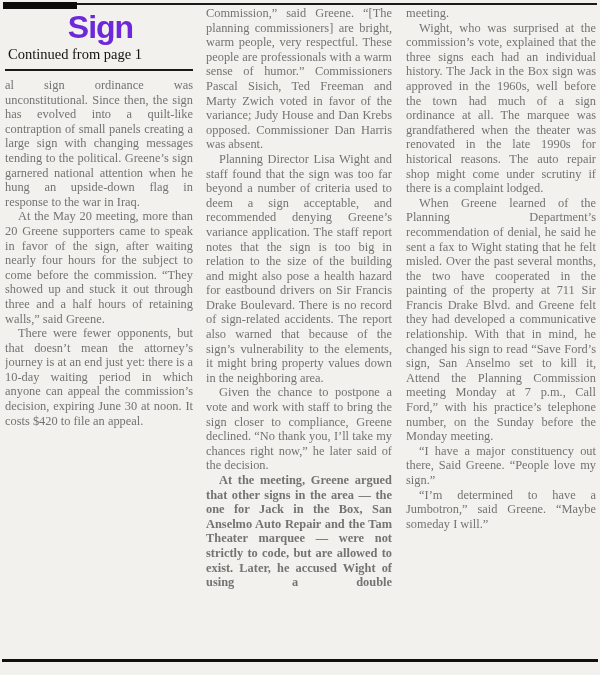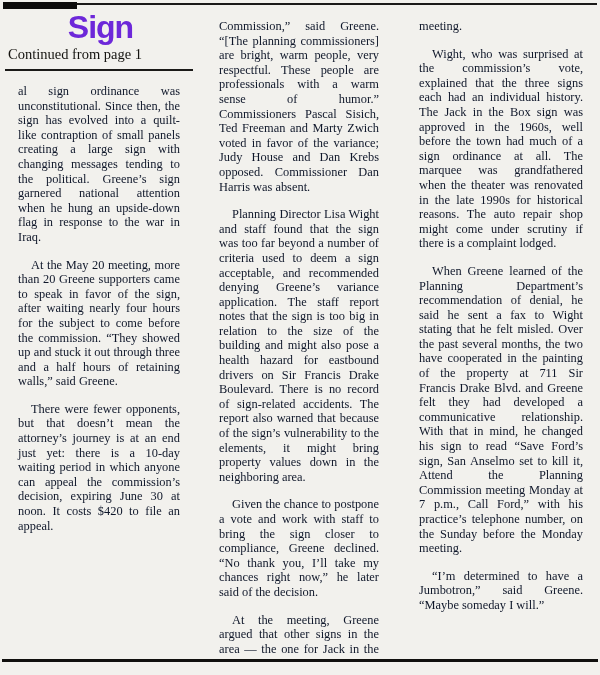--- a/index.html
+++ b/index.html
@@ -50,28 +50,28 @@
     font-family:"Liberation Serif", serif;
     font-weight:normal;
     font-size:14.5px;
     color:#14130f;
     margin:3px 0 6px 3px;
   }
   .header-rule{
     width:188px;height:2px;background:#1b1a18;margin:0 0 7px 0;
   }
   .para{
-    margin:13px;
+    margin:0;
     font-size:12.4px;
     line-height:14.6px;
     text-align:justify;
-    color:#0f172a;
+    color:#737373;
   }
   .para.indent{text-indent:13px;}
-  .para.runs-on{text-align-last:justify;}
+  .para.runs-on{text-align-last:justify;font-weight:bold;}
 </style>
 </head>
 <body>
 
 <div class="page">
 
   <div class="top-rule-thin"></div>
   <div class="top-rule-thick"></div>
 
   <div class="col col-1">
@@ -87,18 +87,19 @@
       <p class="para">Commission,” said Greene. “[The planning commissioners] are bright, warm people, very respectful. These people are professionals with a warm sense of humor.” Commissioners Pascal Sisich, Ted Freeman and Marty Zwich voted in favor of the variance; Judy House and Dan Krebs opposed. Commissioner Dan Harris was absent.</p>
       <p class="para indent">Planning Director Lisa Wight and staff found that the sign was too far beyond a number of criteria used to deem a sign acceptable, and recommended denying Greene’s variance application. The staff report notes that the sign is too big in relation to the size of the building and might also pose a health hazard for eastbound drivers on Sir Francis Drake Boulevard. There is no record of sign-related accidents. The report also warned that because of the sign’s vulnerability to the elements, it might bring property values down in the neighboring area.</p>
       <p class="para indent">Given the chance to postpone a vote and work with staff to bring the sign closer to compliance, Greene declined. “No thank you, I’ll take my chances right now,” he later said of the decision.</p>
       <p class="para indent runs-on">At the meeting, Greene argued that other signs in the area — the one for Jack in the Box, San Anselmo Auto Repair and the Tam Theater marquee — were not strictly to code, but are allowed to exist. Later, he accused Wight of using a double</p>
     </div>
 
   <div class="col col-3">
       <p class="para">meeting.</p>
       <p class="para indent">Wight, who was surprised at the commission’s vote, explained that the three signs each had an individual history. The Jack in the Box sign was approved in the 1960s, well before the town had much of a sign ordinance at all. The marquee was grandfathered when the theater was renovated in the late 1990s for historical reasons. The auto repair shop might come under scrutiny if there is a complaint lodged.</p>
       <p class="para indent">When Greene learned of the Planning Department’s recommendation of denial, he said he sent a fax to Wight stating that he felt misled. Over the past several months, the two have cooperated in the painting of the property at 711 Sir Francis Drake Blvd. and Greene felt they had developed a communicative relationship. With that in mind, he changed his sign to read “Save Ford’s sign, San Anselmo set to kill it, Attend the Planning Commission meeting Monday at 7 p.m., Call Ford,” with his practice’s telephone number, on the Sunday before the Monday meeting.</p>
+      <p class="para indent">“I have a major constituency out there, Said Greene. “People love my sign.”</p>
       <p class="para indent">“I’m determined to have a Jumbotron,” said Greene. “Maybe someday I will.”</p>
     </div>
 
   <div class="bottom-rule"></div>
 
 </div>
 
 </body></html>

